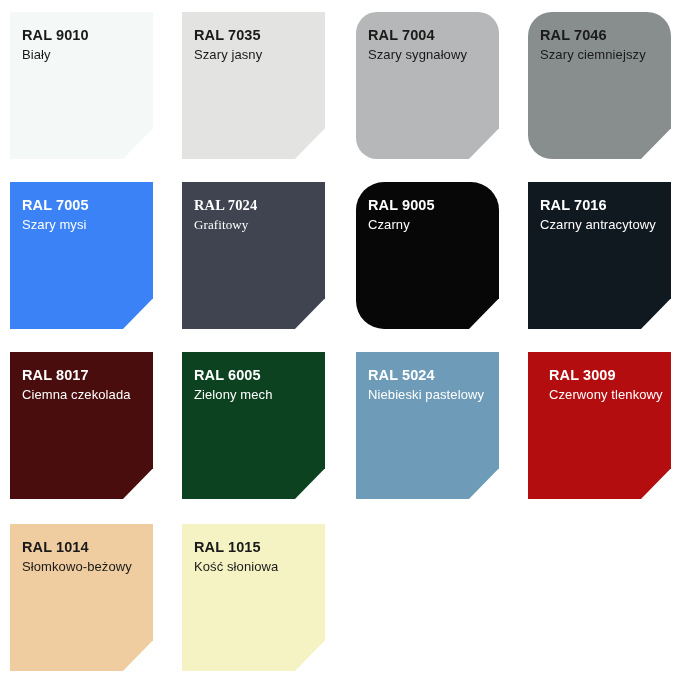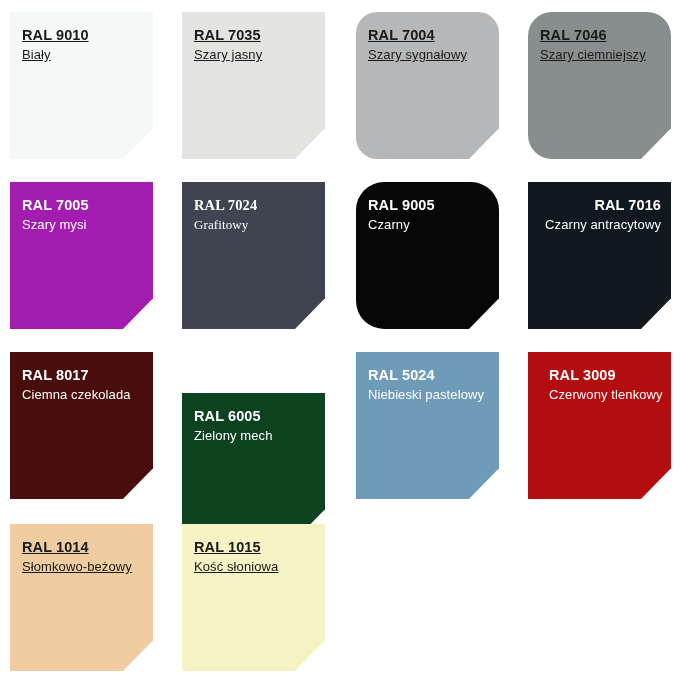--- a/index.html
+++ b/index.html
@@ -38,21 +38,21 @@
   }
   .swatch .name {
     display: block;
     font-size: 13px;
     font-weight: normal;
     line-height: 20px;
     letter-spacing: 0.1px;
     white-space: nowrap;
   }
   .swatch.light .code,
-  .swatch.light .name { color: #1a1a1a; text-decoration: underline; }
+  .swatch.light .name { color: #1a1a1a; }
   .swatch.dark .code,
   .swatch.dark .name { color: #ffffff; }
 
   
   .c0 { left: 10px; }
   .c1 { left: 182px; }
   .c2 { left: 356px; }
   .c3 { left: 528px; }
   
   .r0 { top: 12px; }
@@ -73,41 +73,41 @@
       <span class="name">Szary jasny</span>
     </div>
     <div class="swatch c2 r0 light" style="background: rgb(182, 183, 184); border-radius: 21px;">
       <span class="code">RAL 7004</span>
       <span class="name">Szary sygnałowy</span>
     </div>
     <div class="swatch c3 r0 light" style="background: rgb(136, 141, 142); border-radius: 24px;">
       <span class="code">RAL 7046</span>
       <span class="name">Szary ciemniejszy</span>
     </div>
-    <div class="swatch c0 r1 dark" style="background: #a21caf;">
+    <div class="swatch c0 r1 dark" style="background: #3b82f6;">
       <span class="code">RAL 7005</span>
       <span class="name">Szary mysi</span>
     </div>
     <div class="swatch c1 r1 dark" style="background: rgb(63, 68, 80); font-family: Liberation Serif, serif;">
       <span class="code">RAL 7024</span>
       <span class="name">Grafitowy</span>
     </div>
     <div class="swatch c2 r1 dark" style="background: rgb(7, 7, 7); border-radius: 28px;">
       <span class="code">RAL 9005</span>
       <span class="name">Czarny</span>
     </div>
-    <div class="swatch c3 r1 dark" style="background: rgb(16, 24, 32); text-align: right;">
+    <div class="swatch c3 r1 dark" style="background: rgb(16, 24, 32);">
       <span class="code">RAL 7016</span>
       <span class="name">Czarny antracytowy</span>
     </div>
     <div class="swatch c0 r2 dark" style="background: rgb(74, 13, 13);">
       <span class="code">RAL 8017</span>
       <span class="name">Ciemna czekolada</span>
     </div>
-    <div class="swatch c1 r2 dark" style="background: rgb(13, 66, 32); margin-top: 41px;">
+    <div class="swatch c1 r2 dark" style="background: rgb(13, 66, 32);">
       <span class="code">RAL 6005</span>
       <span class="name">Zielony mech</span>
     </div>
     <div class="swatch c2 r2 dark" style="background: rgb(110, 156, 184);">
       <span class="code">RAL 5024</span>
       <span class="name">Niebieski pastelowy</span>
     </div>
     <div class="swatch c3 r2 dark" style="background: rgb(180, 13, 16); padding-left: 21px;">
       <span class="code">RAL 3009</span>
       <span class="name">Czerwony tlenkowy</span>

